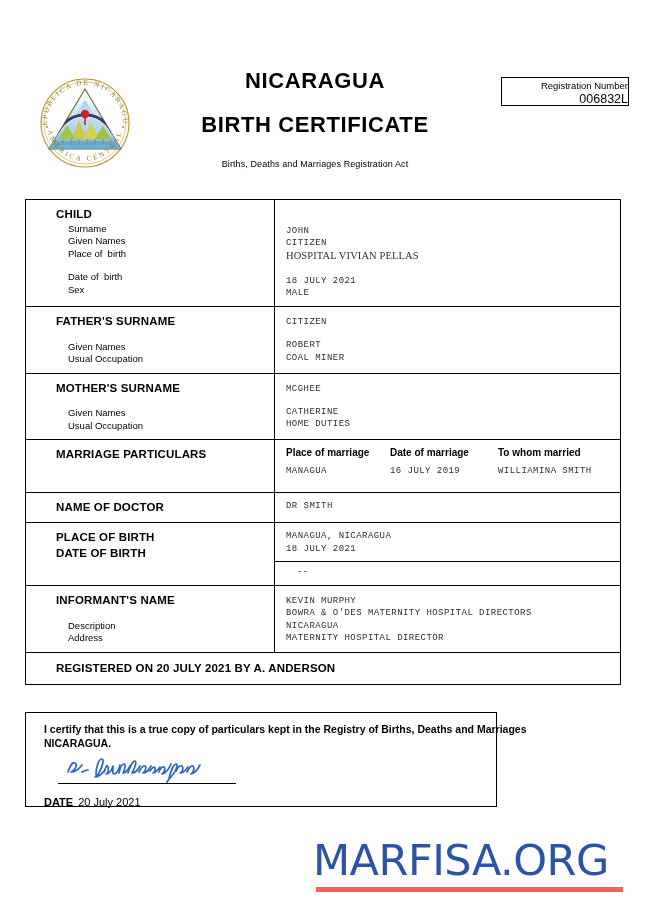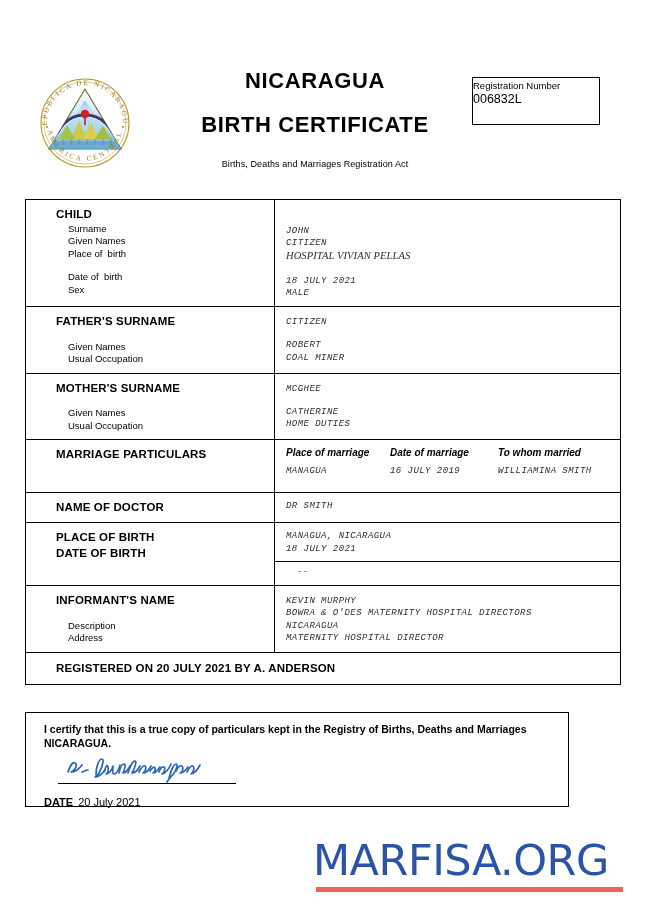--- a/index.html
+++ b/index.html
@@ -49,24 +49,24 @@
     margin: 22px 0 0 0;
   }
   .act-line {
     font-size: 9px;
     font-weight: normal;
     margin-top: 23px;
     letter-spacing: 0.1px;
   }
   .regbox {
     position: absolute;
-    left: 472px; top: 77px;
-    width: 128px; height: 48px;
+    left: 501px; top: 77px;
+    width: 128px; height: 29px;
     border: 1px solid #000;
-    text-align: left;
+    text-align: right;
     box-sizing: border-box;
     padding-top: 3px;
   }
   .regbox-label {
     font-size: 9.5px;
     line-height: 1.15;
     display: block;
   }
   .regbox-value {
     font-size: 12.5px;
@@ -95,21 +95,20 @@
     flex: 0 0 249px;
     border-right: 1.4px solid #000;
     box-sizing: border-box;
     padding: 7px 0 7px 18px;
   }
   .col-right {
     flex: 1 1 auto;
     box-sizing: border-box;
     padding: 7px 0 7px 11px;
     position: relative;
-    font-style: italic;
   }
   .row.full .col-left {
     width: 100%;
     flex: 1 1 auto;
     border-right: none;
   }
 
   .sec-title {
     font-size: 11.5px;
     font-weight: bold;
@@ -170,21 +169,21 @@
   .inner-divider .val { padding-left: 11px; padding-top: 4px; }
 
   .registered-row {
     padding: 8px 0 8px 18px;
   }
 
   
   .cert-panel {
     position: absolute;
     left: 25px; top: 712px;
-    width: 544px;
+    width: 472px;
     height: 95px;
     border: 1.4px solid #000;
     box-sizing: border-box;
     padding: 9px 14px 0 18px;
   }
   .cert-text {
     font-size: 10.5px;
     font-weight: bold;
     line-height: 1.35;
     width: 560px;

